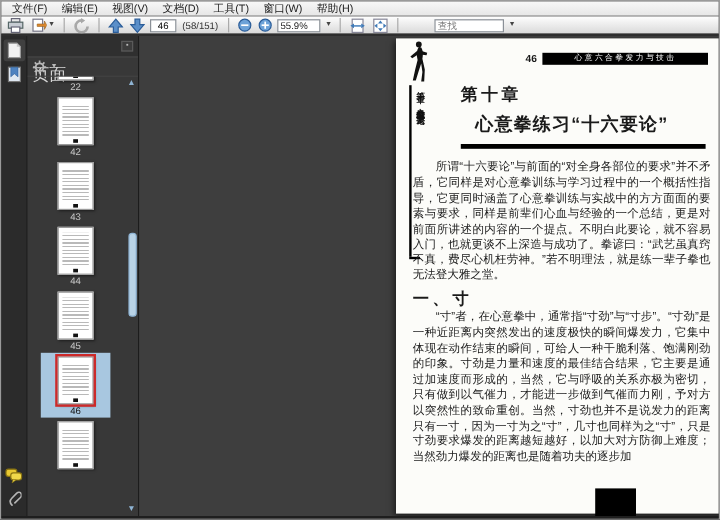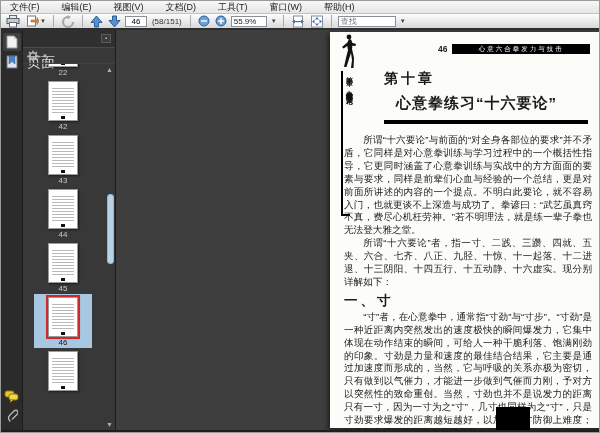--- a/index.html
+++ b/index.html
@@ -2,34 +2,34 @@
 <html><head>
 <meta charset="utf-8">
 <style>
   * { margin:0; padding:0; box-sizing:border-box; }
   body { font-family:"Liberation Sans","DejaVu Sans",sans-serif; background:#888; }
   .window { position:relative; width:600px; height:433px; background:#3e3e3e; overflow:hidden;
             border:1px solid #9a9a9a; }
 
   
   .menubar { height:13px; background:linear-gradient(#f8f8f8,#e6e6e6); border-bottom:1px solid #c2c2c2;
-             display:flex; align-items:center; padding-left:4px; gap:12px; }
+             display:flex; align-items:center; padding-left:4px; gap:2px; }
   .menu-item { font-size:9px; color:#222; padding:0 5px; line-height:12px; cursor:default; }
 
   
   .toolbar { height:16px; background:linear-gradient(#fdfdfd,#d9d9d9); border-bottom:2px solid #2e2e2e;
              display:flex; align-items:center; padding:0 4px; gap:3px; }
   .tb-btn { display:flex; align-items:center; justify-content:center; height:14px; padding:0 1px; border-radius:2px; }
   .tb-sep { width:1px; height:12px; background:#aaa; margin:0 3px; }
   .caret { font-size:6px; color:#444; margin-left:1px; }
   .tb-input { width:22px; height:11px; font-size:8px; text-align:center; border:1px solid #8a9097; background:#fff; }
   .tb-info { font-size:8px; color:#333; white-space:nowrap; padding:0 2px; }
   .zoom-box { width:36px; height:11px; font-size:8px; border:1px solid #8a9097; background:#fff;
               display:flex; align-items:center; padding-left:2px; color:#222; }
-  .find-box { width:58px; height:11px; font-size:8px; border:1px solid #8a9097; background:#fff; color:#999; padding-left:2px; }
+  .find-box { width:58px; height:11px; font-size:8px; border:1px solid #8a9097; background:#fff; color:#999; padding-left:2px;margin-left:24px; }
 
   
   .content { display:flex; height:400px; }
 
   
   .rail { width:22px; background:#2b2b2b; display:flex; flex-direction:column; align-items:center;
           padding:3px 0; border-right:1px solid #1d1d1d; }
   .rail-btn { width:18px; height:18px; display:flex; align-items:center; justify-content:center; border-radius:2px; margin-bottom:2px; }
   .rail-btn.active { background:#404040; }
   .rail-spacer { flex:1; }
@@ -313,21 +313,20 @@
         </div>
 
         <div class="pg-chapter-label">第十章</div>
         <div class="pg-title">心意拳练习“十六要论”</div>
         <div class="pg-rule"></div>
 
         <div class="pg-body">
 
             <p>所谓“十六要论”与前面的“对全身各部位的要求”并不矛盾，它同样是对心意拳训练与学习过程中的一个概括性指导，它更同时涵盖了心意拳训练与实战中的方方面面的要素与要求，同样是前辈们心血与经验的一个总结，更是对前面所讲述的内容的一个提点。不明白此要论，就不容易入门，也就更谈不上深造与成功了。拳谚曰：“武艺虽真窍不真，费尽心机枉劳神。”若不明理法，就是练一辈子拳也无法登大雅之堂。</p>
 
-            <p>所谓“十六要论”者，指一寸、二践、三躜、四就、五夹、六合、七齐、八正、九胫、十惊、十一起落、十二进退、十三阴阳、十四五行、十五动静、十六虚实。现分别详解如下：</p>
 
           <div class="section-heading">一、寸</div>
 
             <p>“寸”者，在心意拳中，通常指“寸劲”与“寸步”。“寸劲”是一种近距离内突然发出的速度极快的瞬间爆发力，它集中体现在动作结束的瞬间，可给人一种干脆利落、饱满刚劲的印象。寸劲是力量和速度的最佳结合结果，它主要是通过加速度而形成的，当然，它与呼吸的关系亦极为密切，只有做到以气催力，才能进一步做到气催而力刚，予对方以突然性的致命重创。当然，寸劲也并不是说发力的距离只有一寸，因为一寸为之“寸”，几寸也同样为之“寸”，只是寸劲要求爆发的距离越短越好，以加大对方防御上难度；当然劲力爆发的距离也是随着功夫的逐步加</p>
 
         </div>
 
         <div class="pg-square"></div>
       </div>
     </div>

